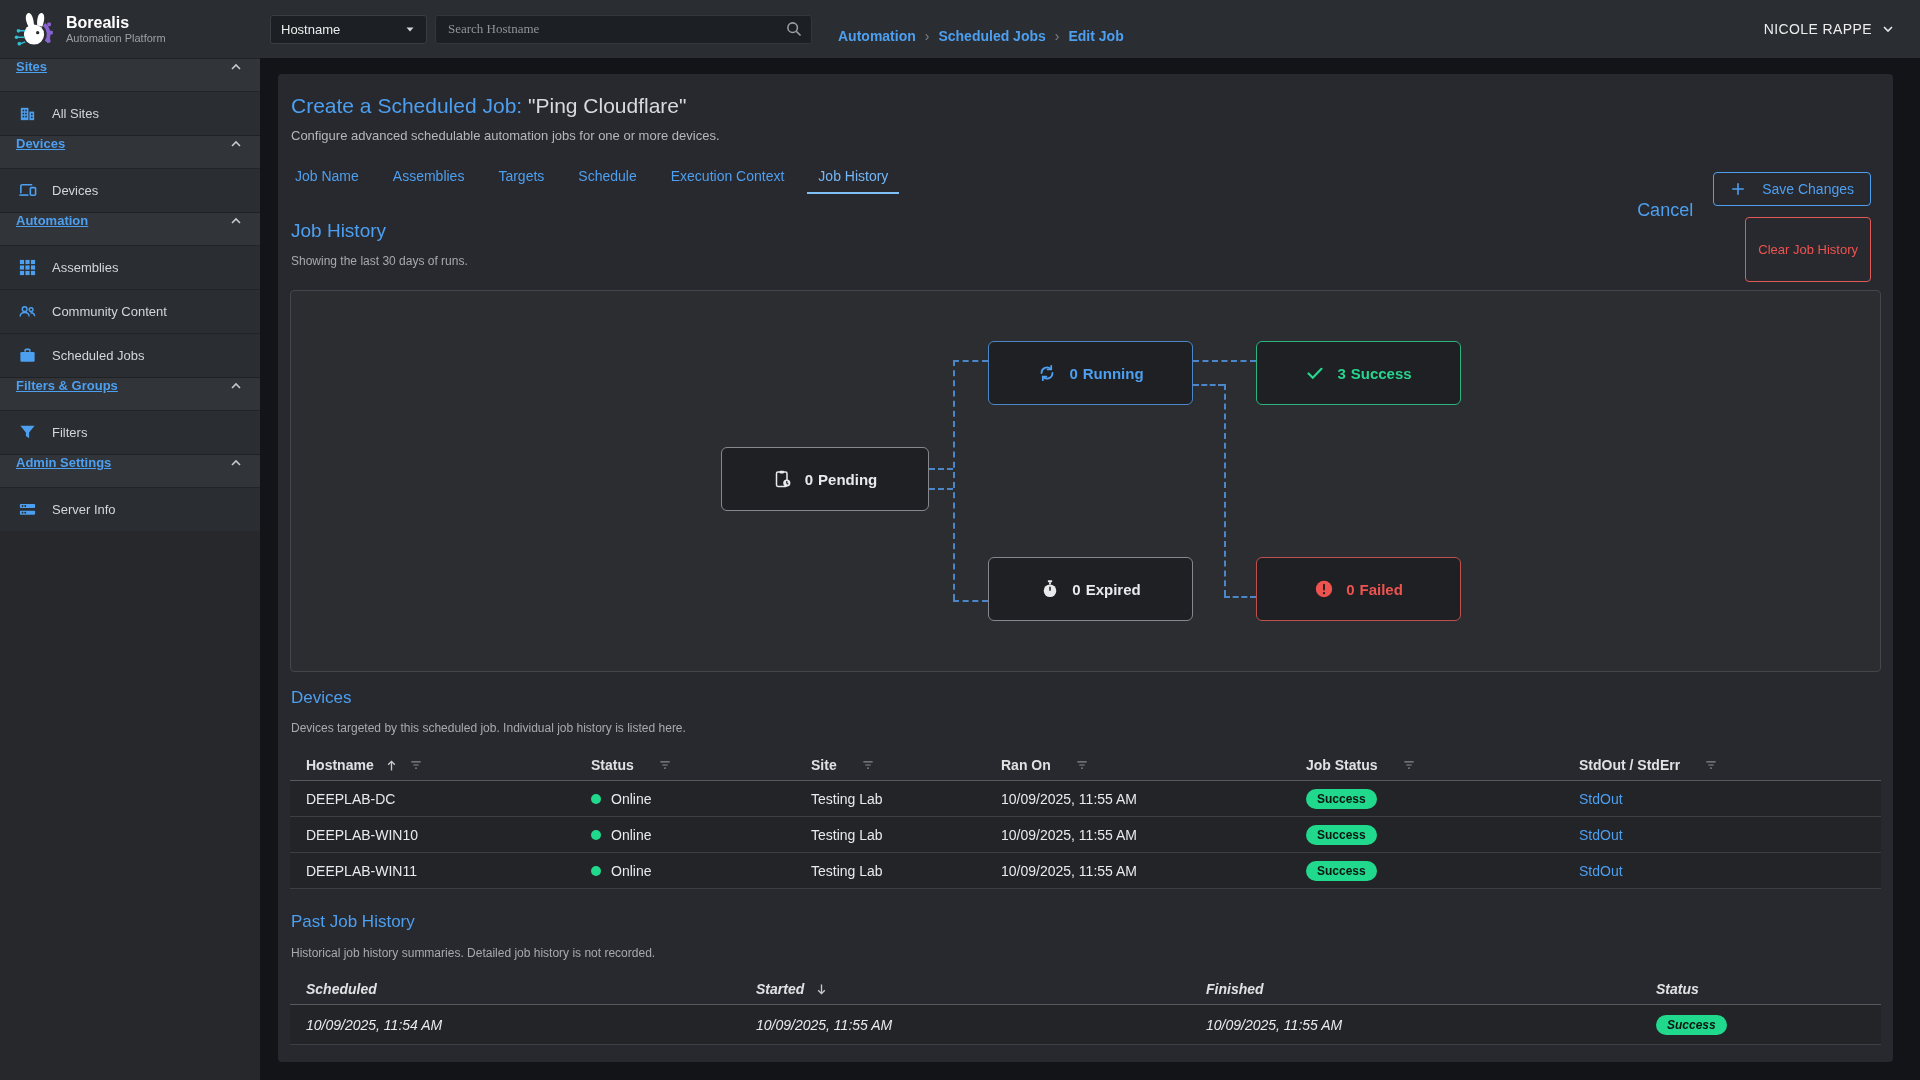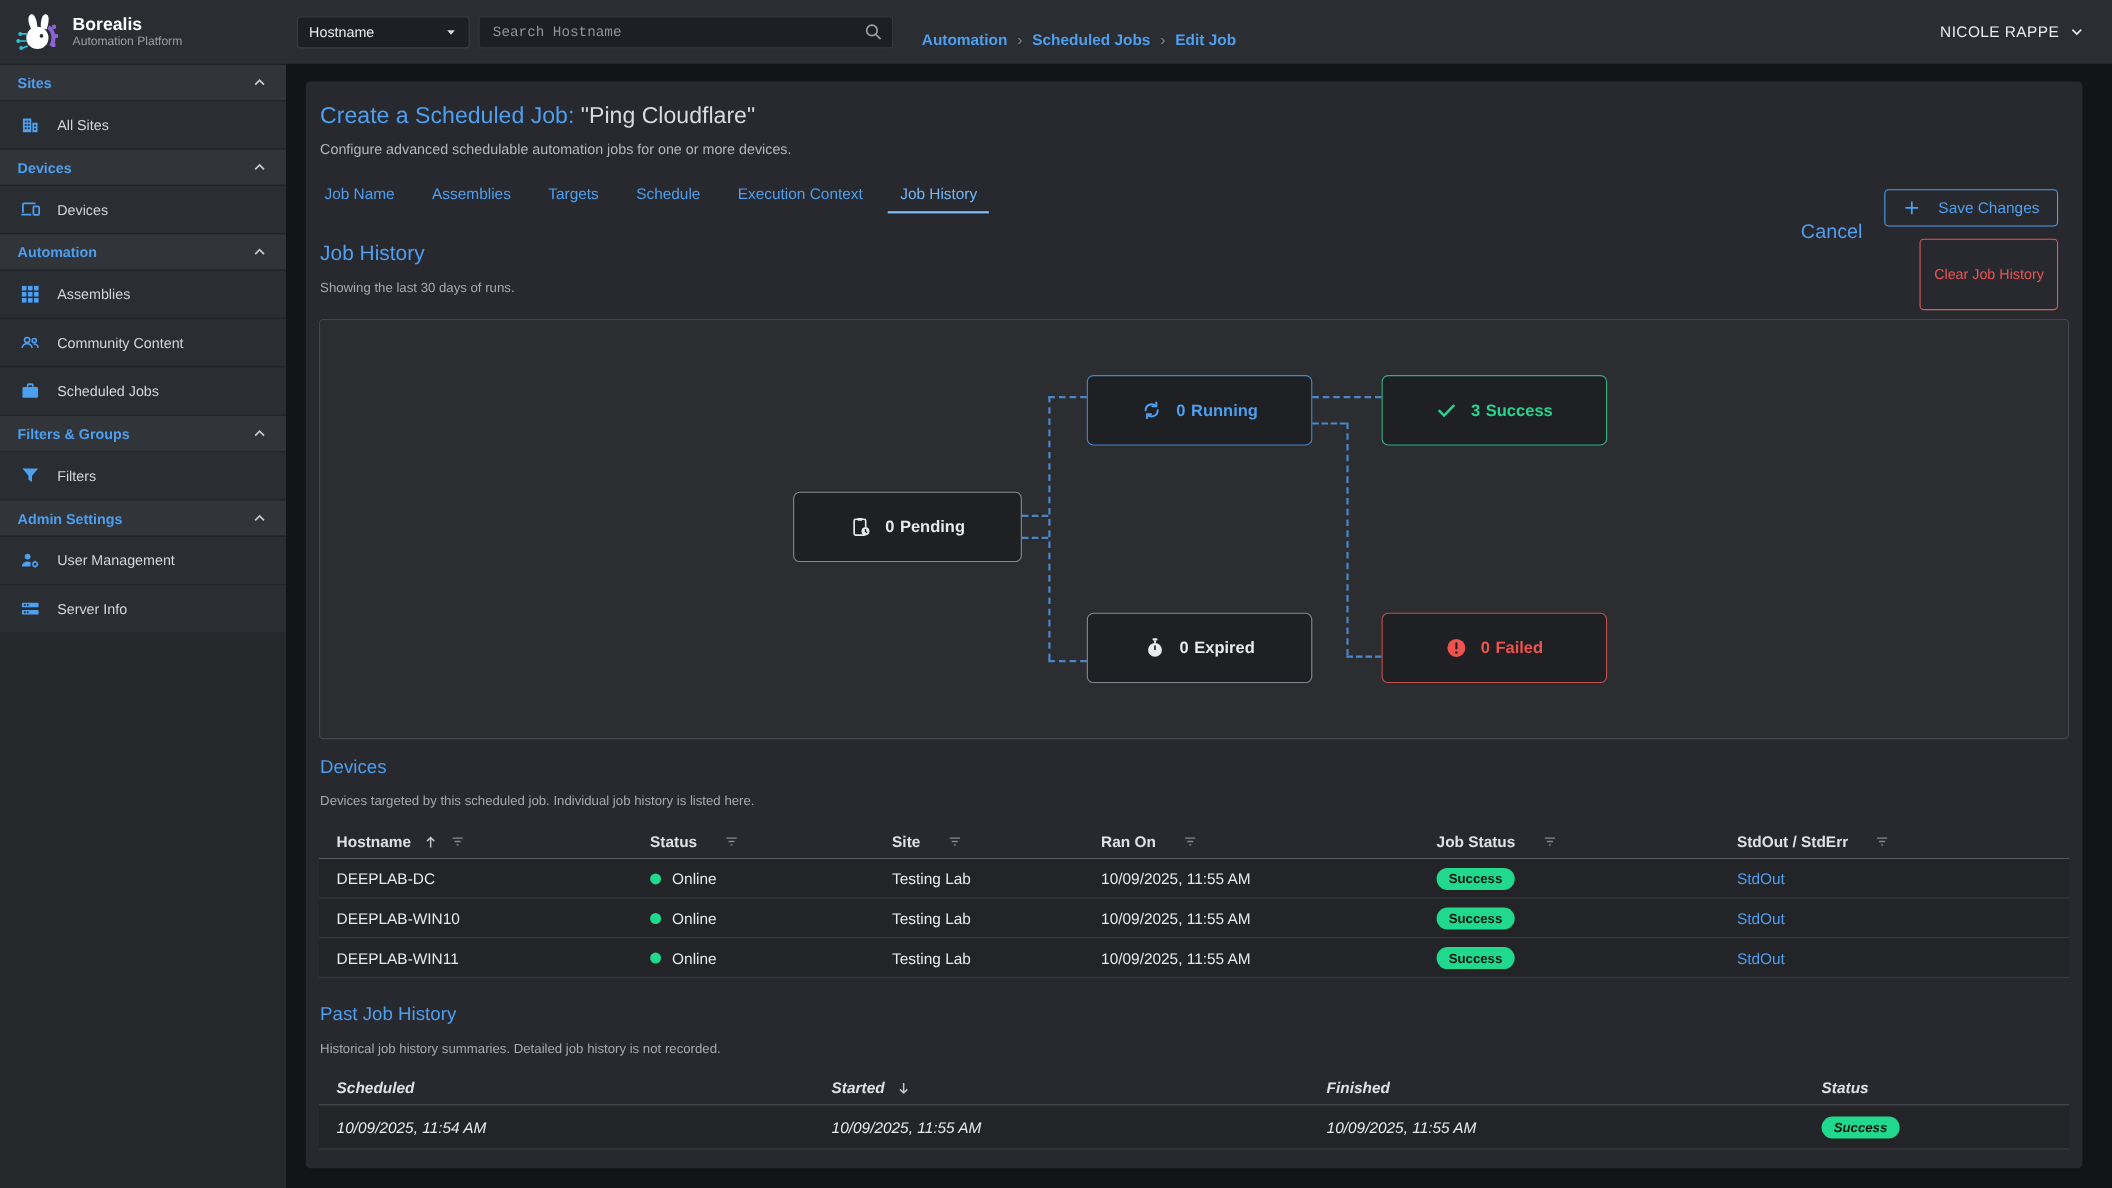--- a/index.html
+++ b/index.html
@@ -11,22 +11,22 @@
   }
   svg { display:block; }
 
   
   .sidebar { position:absolute; left:0; top:0; width:260px; height:1080px; background:#26282c; }
   .logo-row { height:58px; display:flex; align-items:center; gap:10px; padding:0 12px; background:#2a2d32; }
   .brand-name { font-size:16px; font-weight:bold; color:#ffffff; line-height:1.15; }
   .brand-sub  { font-size:11px; color:#9ba0a6; }
   .nav-header {
     height:33px; background:#313439; border-top:1px solid #1f2125;
-    display:flex; align-items:center; justify-content:space-between;
-    padding:0 16px; color:#4d9ff0; font-weight:bold; font-size:13px; cursor:pointer;
+    display:flex; align-items:flex-start; justify-content:space-between;
+    padding:0 16px; color:#4d9ff0; font-weight:bold; font-size:13px; cursor:pointer;text-decoration:underline;
   }
   .nav-item {
     height:44px; background:#2a2d31; border-top:1px solid #222428;
     display:flex; align-items:center; gap:15px; padding:0 18px;
     color:#d4d6d9; font-size:13px; cursor:pointer;
   }
   .nav-item .nicon { width:19px; height:19px; flex:0 0 auto; }
 
   
   .topbar { position:absolute; left:260px; top:0; width:1660px; height:58px; background:#2a2d32;
@@ -35,21 +35,21 @@
     width:157px; height:29px; background:#1c1f23; border:1px solid #3a3d43; border-radius:3px;
     display:flex; align-items:center; justify-content:space-between; padding:0 10px;
     color:#eceded; font-size:13px; cursor:pointer; margin-left:2px;
   }
   .search-box {
     width:377px; height:29px; background:#1c1f23; border:1px solid #33363c; border-radius:3px;
     display:flex; align-items:center; padding:0 8px 0 12px; margin-left:8px;
   }
   .search-box input {
     flex:1; background:transparent; border:none; outline:none;
-    color:#bef264; font-size:13px; font-family:Liberation Mono, monospace;
+    color:#bef264; font-size:13px; font-family:Liberation Serif, serif;
   }
   .search-box input::placeholder { color:#8f949a; }
   .breadcrumb { display:flex; align-items:center; gap:9px; margin-left:26px; font-size:14px; font-weight:600; margin-top:14px; }
   .breadcrumb a { color:#4d9ff0; text-decoration:none; cursor:pointer; }
   .crumb-sep { color:#80858b; font-weight:400; }
   .user-chip { margin-left:auto; display:flex; align-items:center; gap:8px; cursor:pointer;
                color:#eceded; font-size:14px; font-weight:500; letter-spacing:0.4px; }
 
   
   .card { position:absolute; left:278px; top:74px; width:1615px; height:988px;
@@ -256,33 +256,20 @@
     <span>Admin Settings</span>
     <span>
         <svg width="16" height="16" viewBox="0 0 20 20">
           <path d="M5 12.5l5-5 5 5" fill="none" stroke="#c6c9cd" stroke-width="2"></path>
         </svg>
       </span>
   </div>
   <div class="nav-item">
     <span class="nicon">
       <svg width="19" height="19" viewBox="0 0 20 20" fill="#4d9ff0">
-        <circle cx="7.5" cy="6.3" r="2.8"></circle>
-        <path d="M2 15.8c0-3 2.5-4.7 5.5-4.7 1.1 0 2.1.2 3 .7l-.4 4z"></path>
-        <circle cx="14.6" cy="13.6" r="2.1" fill="none" stroke="#4d9ff0" stroke-width="1.5"></circle>
-        <g stroke="#4d9ff0" stroke-width="1.5">
-            <path d="M14.6 10.4v1M14.6 15.8v1M11.5 13.6h1M16.7 13.6h1"></path>
-          </g>
-      </svg>
-    </span>
-    <span>User Management</span>
-  </div>
-  <div class="nav-item">
-    <span class="nicon">
-      <svg width="19" height="19" viewBox="0 0 20 20" fill="#4d9ff0">
         <rect x="2" y="4.2" width="16" height="4.2" rx="0.8"></rect>
         <rect x="2" y="11.2" width="16" height="4.2" rx="0.8"></rect>
         <g fill="#2a2d31">
             <circle cx="4.8" cy="6.3" r="1"></circle>
             <circle cx="7.6" cy="6.3" r="1"></circle>
             <circle cx="4.8" cy="13.3" r="1"></circle>
             <circle cx="7.6" cy="13.3" r="1"></circle>
           </g>
       </svg>
     </span>

